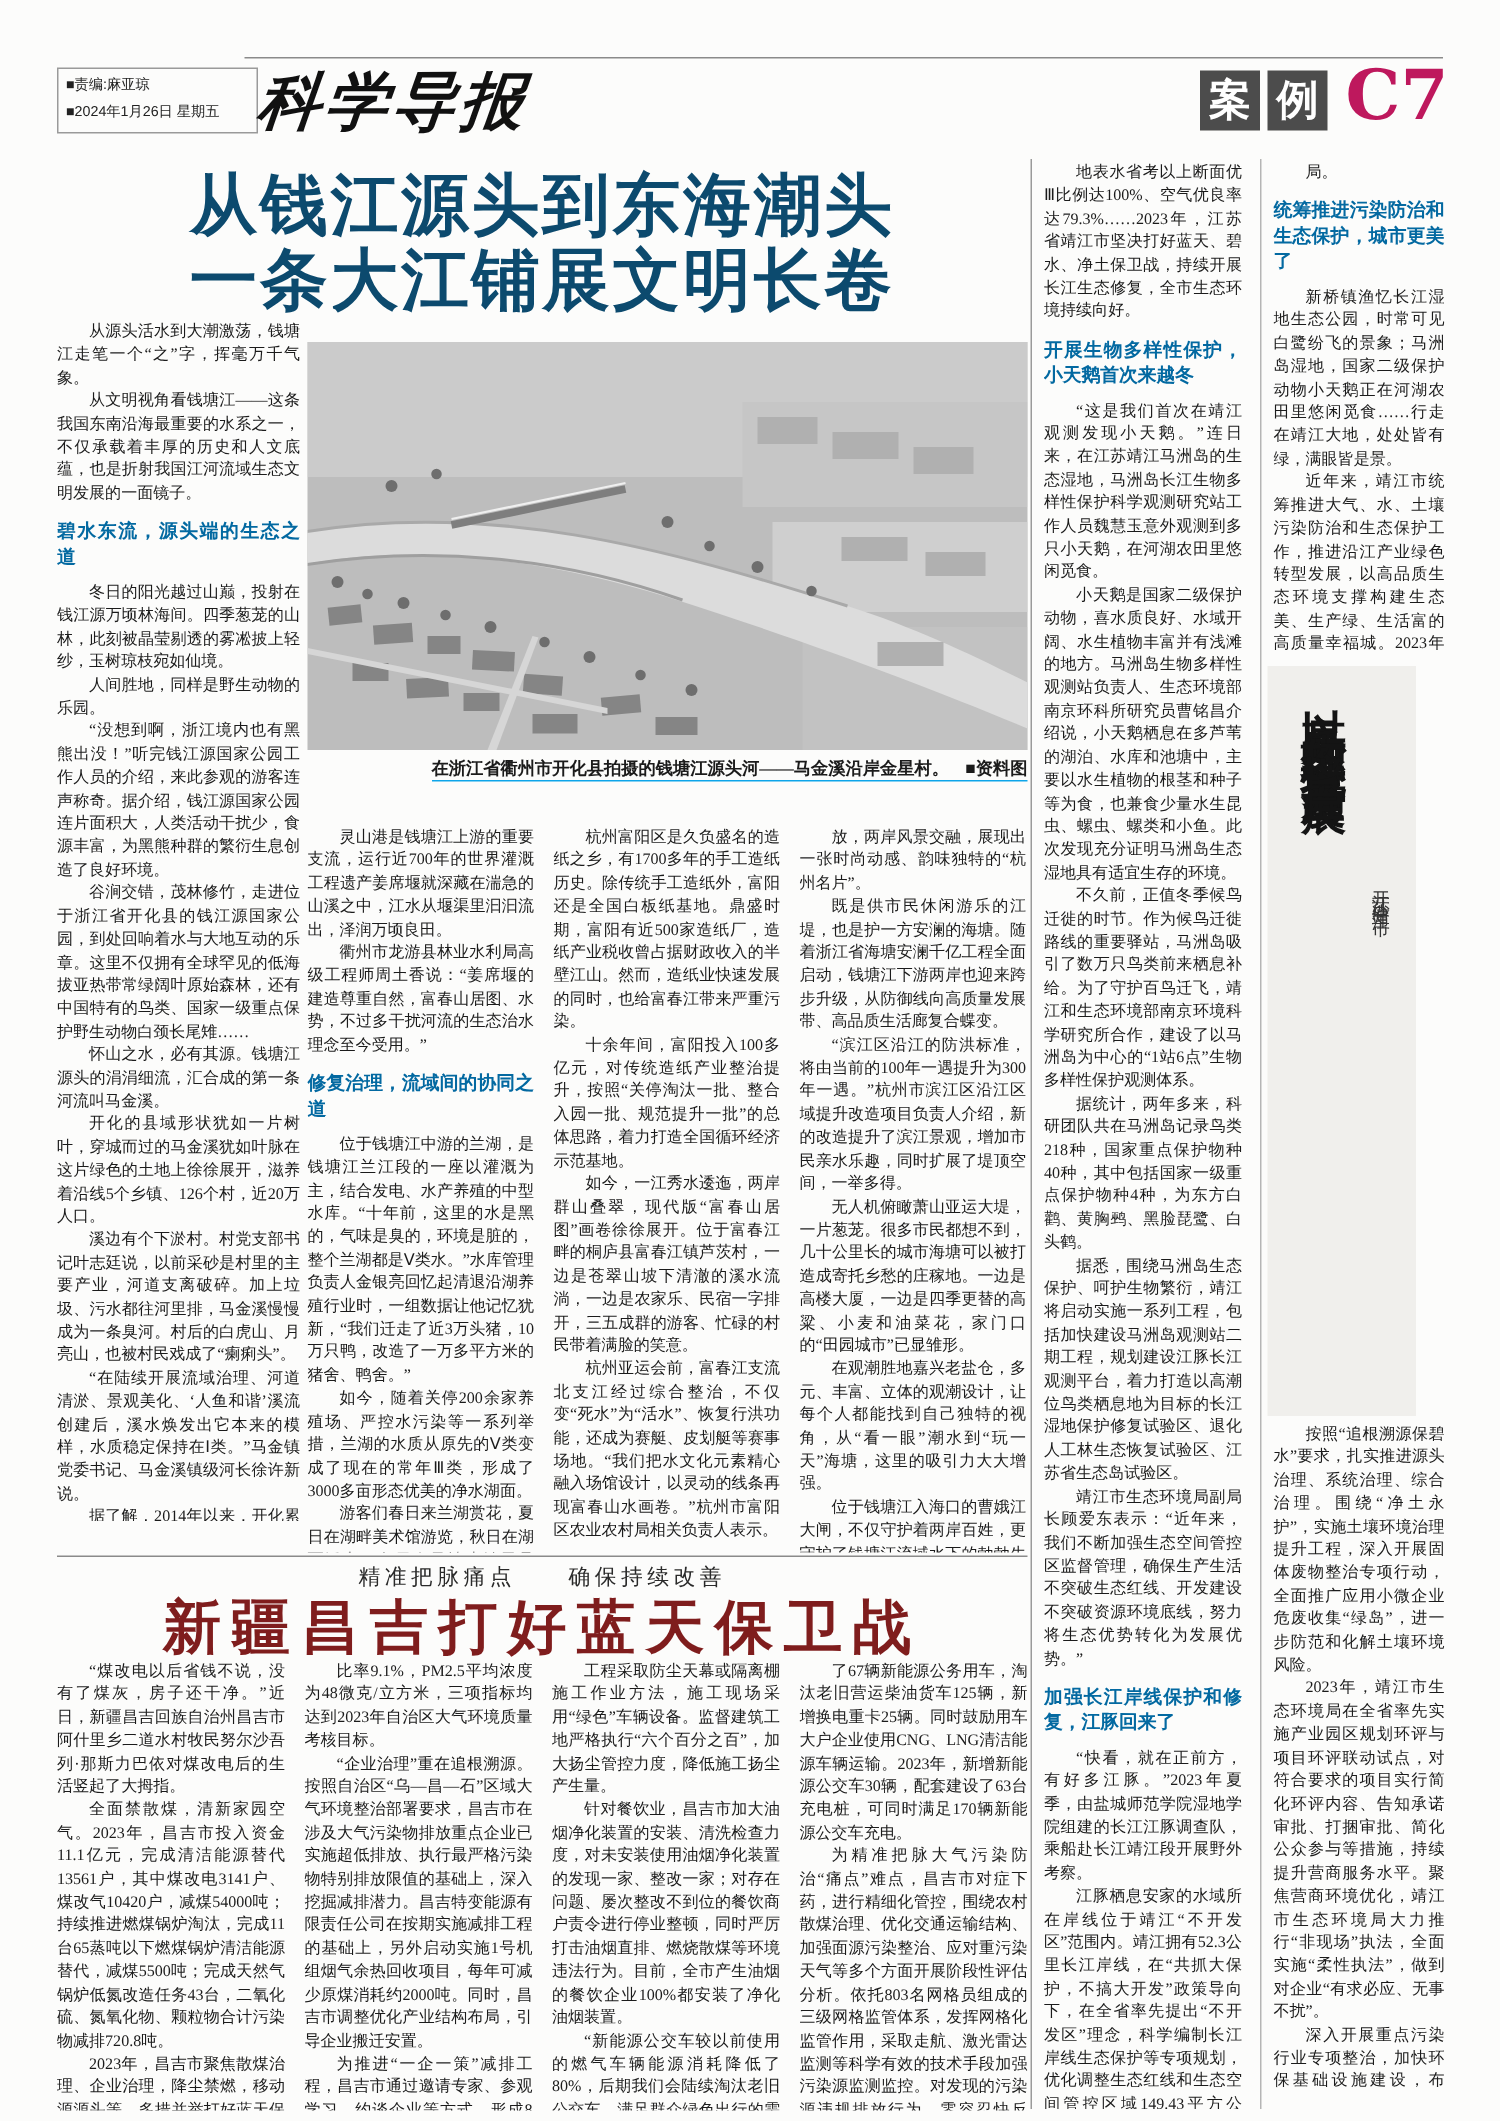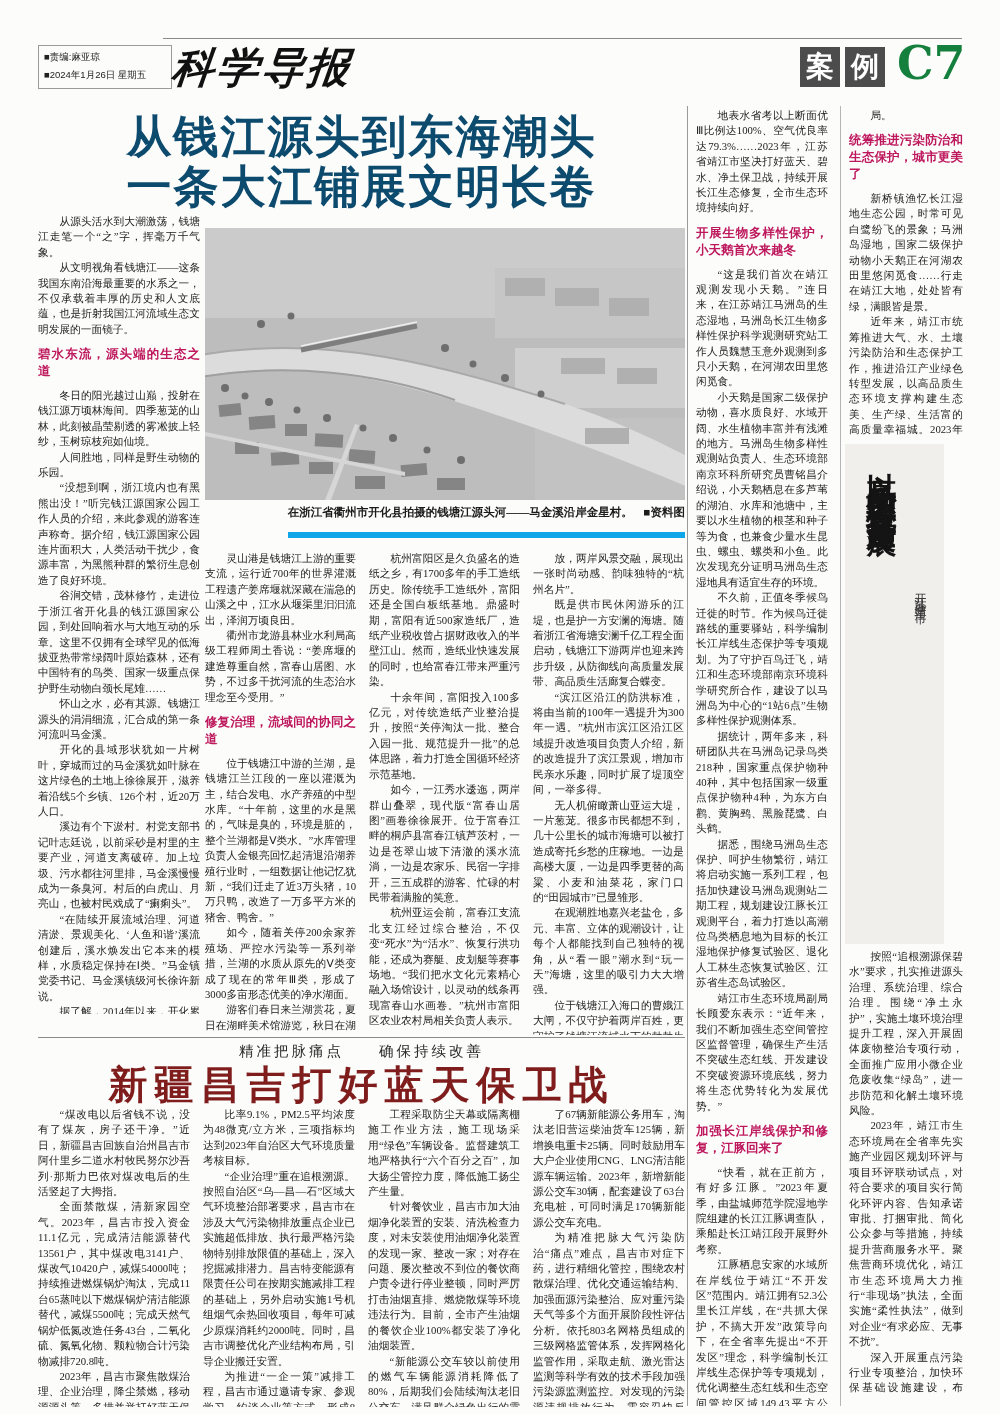--- a/index.html
+++ b/index.html
@@ -8,33 +8,33 @@
   .abs{position:absolute;}
   
   .top-rule{left:163px;top:38px;width:799px;height:1px;background:#8a8a8a;}
   .edition-box{left:38px;top:45px;width:122px;height:38px;border:1px solid #9a9a9a;
        font-family:"Liberation Sans",sans-serif;font-size:9.5px;line-height:1.9;padding:2px 5px;color:#222;}
   .masthead{left:172px;top:40px;font-family:"DejaVu Serif",serif;font-style:italic;font-weight:bold;
        font-size:42px;letter-spacing:3px;transform:skewX(-6deg);color:#111;}
   .badge-wrap{left:800px;top:47px;display:flex;gap:5px;}
   .badge{width:40px;height:40px;background:#4c4c4c;color:#fff;display:flex;align-items:center;justify-content:center;
        font-family:"Liberation Sans",sans-serif;font-weight:bold;font-size:28px;}
-  .page-no{left:897px;top:36px;font-family:"DejaVu Serif",serif;font-weight:bold;font-size:46px;color:#15803d;text-align:right;}
+  .page-no{left:897px;top:36px;font-family:"DejaVu Serif",serif;font-weight:bold;font-size:46px;color:#be185d;text-align:right;}
   
   .main-headline{left:38px;top:112px;width:647px;text-align:center;
        font-family:"Liberation Sans",sans-serif;font-weight:900;font-size:45px;line-height:1.1;
        letter-spacing:2px;color:#0c4a6e;}
   .photo-box{left:205px;top:228px;width:480px;height:272px;background:#c4c4c4;overflow:hidden;}
   .photo-caption{left:205px;top:505px;width:480px;text-align:right;font-size:11.5px;font-weight:bold;}
-  .photo-caption .cap-inner{display:inline-block;border-bottom:6px solid #0ea5e9;padding-bottom:12px;}
+  .photo-caption .cap-inner{display:inline-block;border-bottom:1px solid #0ea5e9;padding-bottom:0;}
   .photo-caption .credit{font-family:"Liberation Sans",sans-serif;margin-left:8px;}
   .col{font-size:10.7px;line-height:1.44;text-align:justify;overflow:hidden;}
   .col p{margin:0;text-indent:2em;}
   .col h4{margin:9px 0 8px 0;font-family:"Liberation Sans",sans-serif;font-size:12.5px;line-height:1.35;
-       font-weight:700;text-indent:0;color:#be185d;}
+       font-weight:700;text-indent:0;color:#0369a1;}
   .col1{left:38px;top:214px;width:162px;height:800px;}
   .cols234{left:205px;top:551px;width:480px;height:484px;display:flex;gap:13px;}
   .cols234 .col{width:151px;height:484px;}
   .main-divider{left:38px;top:1037px;width:647px;height:1px;background:#8a8a8a;}
   
   .bottom-kicker{left:38px;top:1042px;width:647px;text-align:center;
        font-family:"Liberation Sans",sans-serif;font-size:14.5px;letter-spacing:3px;color:#2a2a2a;}
   .bottom-headline{left:38px;top:1058px;width:647px;text-align:center;font-family:"DejaVu Serif",serif;
        font-weight:900;font-size:39px;letter-spacing:7px;color:#7f1d1d;}
   .cols-bottom{left:38px;top:1107px;width:647px;height:300px;display:flex;gap:13px;align-items:center;}
@@ -207,21 +207,21 @@
 </div>
 
 <div class="abs vrule-main"></div>
 <div class="abs vrule-inner"></div>
 
 <div class="abs col colA">
     <p>地表水省考以上断面优Ⅲ比例达100%、空气优良率达79.3%……2023年，江苏省靖江市坚决打好蓝天、碧水、净土保卫战，持续开展长江生态修复，全市生态环境持续向好。</p>
     <h4>开展生物多样性保护，小天鹅首次来越冬</h4>
     <p>“这是我们首次在靖江观测发现小天鹅。”连日来，在江苏靖江马洲岛的生态湿地，马洲岛长江生物多样性保护科学观测研究站工作人员魏慧玉意外观测到多只小天鹅，在河湖农田里悠闲觅食。</p>
     <p>小天鹅是国家二级保护动物，喜水质良好、水域开阔、水生植物丰富并有浅滩的地方。马洲岛生物多样性观测站负责人、生态环境部南京环科所研究员曹铭昌介绍说，小天鹅栖息在多芦苇的湖泊、水库和池塘中，主要以水生植物的根茎和种子等为食，也兼食少量水生昆虫、螺虫、螺类和小鱼。此次发现充分证明马洲岛生态湿地具有适宜生存的环境。</p>
-    <p>不久前，正值冬季候鸟迁徙的时节。作为候鸟迁徙路线的重要驿站，科学编制长江岸线生态保护等专项规划。为了守护百鸟迁飞，靖江和生态环境部南京环境科学研究所合作，建设了以马洲岛为中心的“1站6点”生物多样性保护观测体系。</p>
+    <p>不久前，正值冬季候鸟迁徙的时节。作为候鸟迁徙路线的重要驿站，马洲岛吸引了数万只鸟类前来栖息补给。为了守护百鸟迁飞，靖江和生态环境部南京环境科学研究所合作，建设了以马洲岛为中心的“1站6点”生物多样性保护观测体系。</p>
     <p>据统计，两年多来，科研团队共在马洲岛记录鸟类218种，国家重点保护物种40种，其中包括国家一级重点保护物种4种，为东方白鹳、黄胸鹀、黑脸琵鹭、白头鹤。</p>
     <p>据悉，围绕马洲岛生态保护、呵护生物繁衍，靖江将启动实施一系列工程，包括加快建设马洲岛观测站二期工程，规划建设江豚长江观测平台，着力打造以高潮位鸟类栖息地为目标的长江湿地保护修复试验区、退化人工林生态恢复试验区、江苏省生态岛试验区。</p>
     <p>靖江市生态环境局副局长顾爱东表示：“近年来，我们不断加强生态空间管控区监督管理，确保生产生活不突破生态红线、开发建设不突破资源环境底线，努力将生态优势转化为发展优势。”</p>
     <h4>加强长江岸线保护和修复，江豚回来了</h4>
     <p>“快看，就在正前方，有好多江豚。”2023年夏季，由盐城师范学院湿地学院组建的长江江豚调查队，乘船赴长江靖江段开展野外考察。</p>
     <p>江豚栖息安家的水域所在岸线位于靖江“不开发区”范围内。靖江拥有52.3公里长江岸线，在“共抓大保护，不搞大开发”政策导向下，在全省率先提出“不开发区”理念，科学编制长江岸线生态保护等专项规划，优化调整生态红线和生态空间管控区域149.43平方公里，占国土面积22.8%，构建“一带两廊、三区四片、一岛多点”长江岸线生态空间格局。</p>
   </div>
 <div class="abs col colBtop">
     <p>局。</p>
     <h4>统筹推进污染防治和生态保护，城市更美了</h4>

